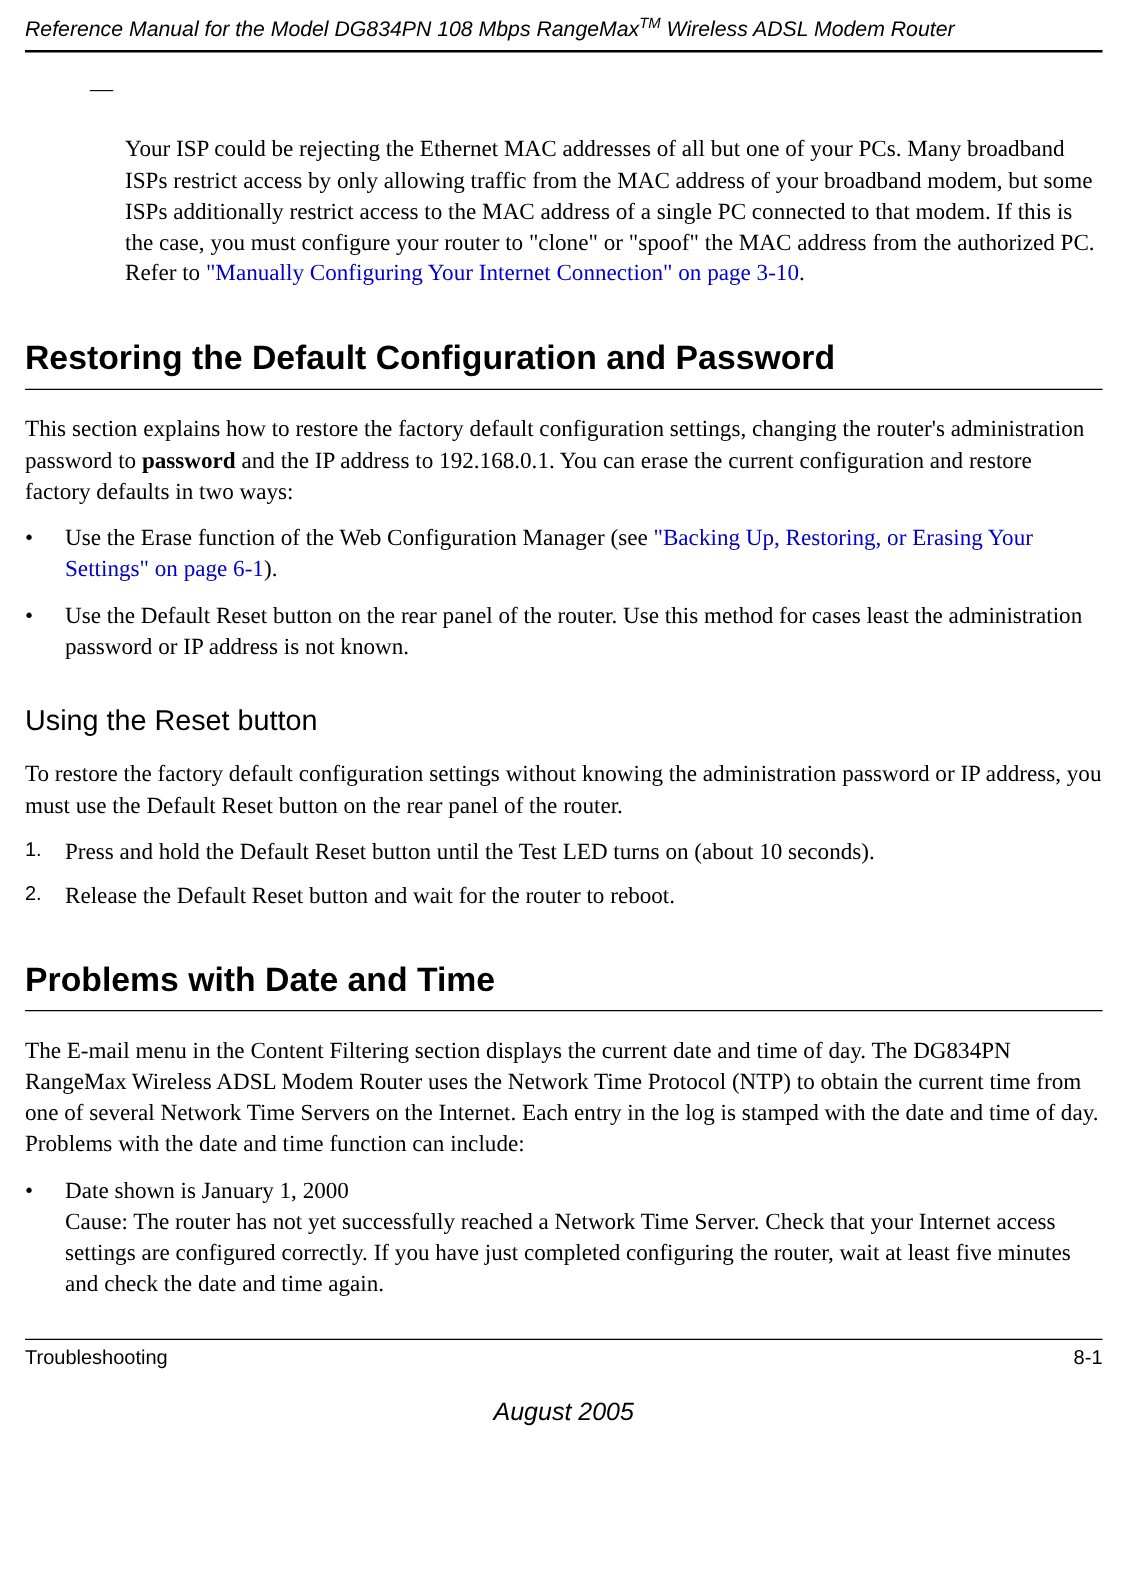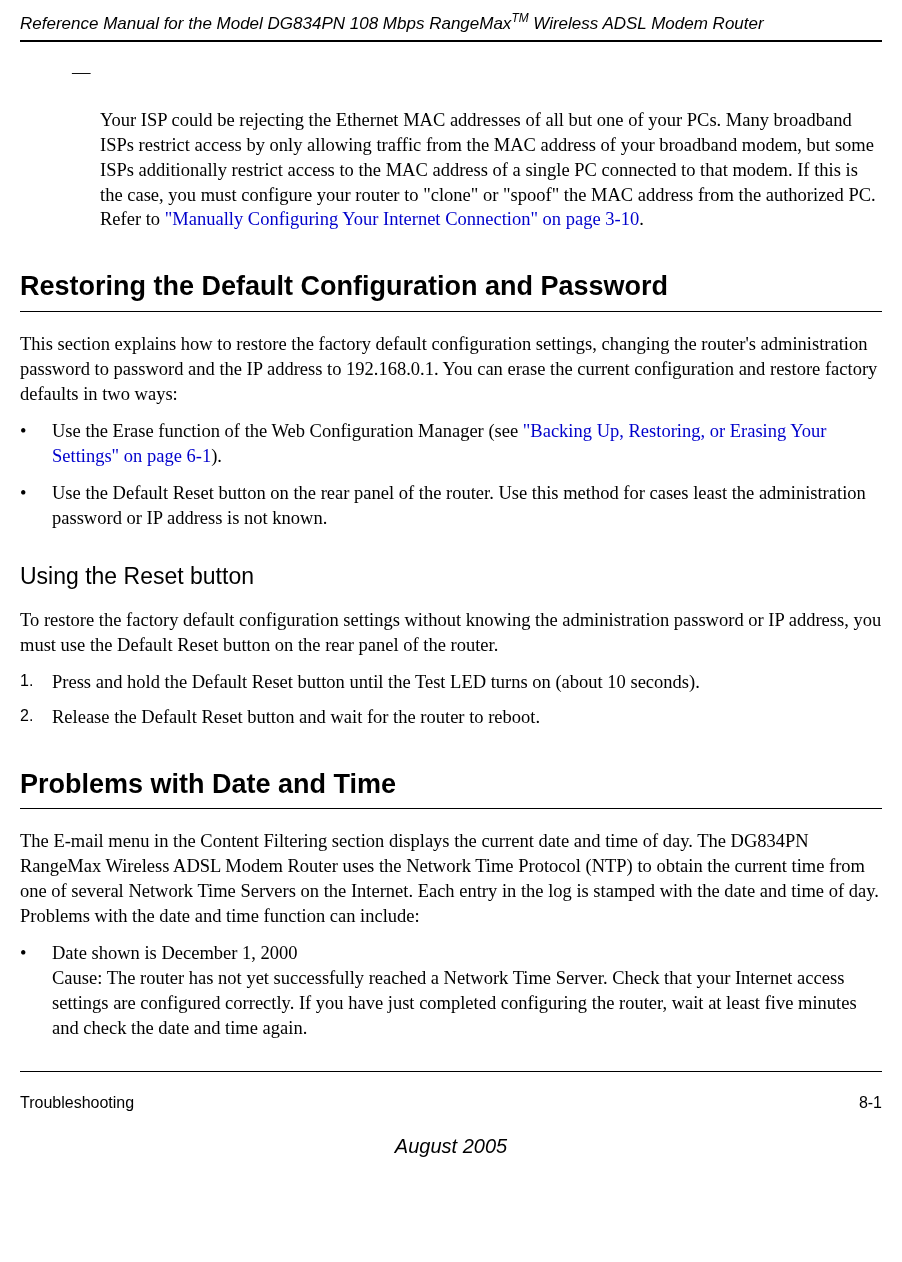--- a/index.html
+++ b/index.html
@@ -96,28 +96,28 @@
       font-family: Arial, Helvetica, sans-serif;
       font-size: 16px;
     }
     .num-item .content {
       flex: 1;
     }
     .link {
       color: #0000cc;
     }
     .bold {
-      font-weight: normal;
+      font-weight: bold;
     }
     .footer {
       display: flex;
       justify-content: space-between;
       font-family: Arial, Helvetica, sans-serif;
       font-size: 16px;
-      margin-top: 20px;
+      margin-top: 4px;
     }
     .footer-date {
       text-align: center;
       font-family: Arial, Helvetica, sans-serif;
       font-style: italic;
       font-size: 20px;
       margin-top: 20px;
     }
     .sup {
       font-size: 0.7em;
@@ -180,21 +180,21 @@
 
 <h2>Problems with Date and Time</h2>
 <hr class="hr-thin">
 
 <p>The E-mail menu in the Content Filtering section displays the current date and time of day. The DG834PN RangeMax Wireless ADSL Modem Router uses the Network Time Protocol (NTP) to obtain the current time from one of several Network Time Servers on the Internet. Each entry in the log is stamped with the date and time of day. Problems with the date and time function can include:</p>
 
 <ul class="bullet-list">
   <li class="bullet-item">
     <div class="bullet">•</div>
     <div class="content">
-      <span>Date shown is December 1, 2000</span><br>
+      <span>Date shown is January 1, 2000</span><br>
       <span>Cause: The router has not yet successfully reached a Network Time Server. Check that your Internet access settings are configured correctly. If you have just completed configuring the router, wait at least five minutes and check the date and time again.</span>
     </div>
   </li>
 </ul>
 
 <hr class="hr-bottom">
 <div class="footer">
   <div>Troubleshooting</div>
   <div>8-1</div>
 </div>

